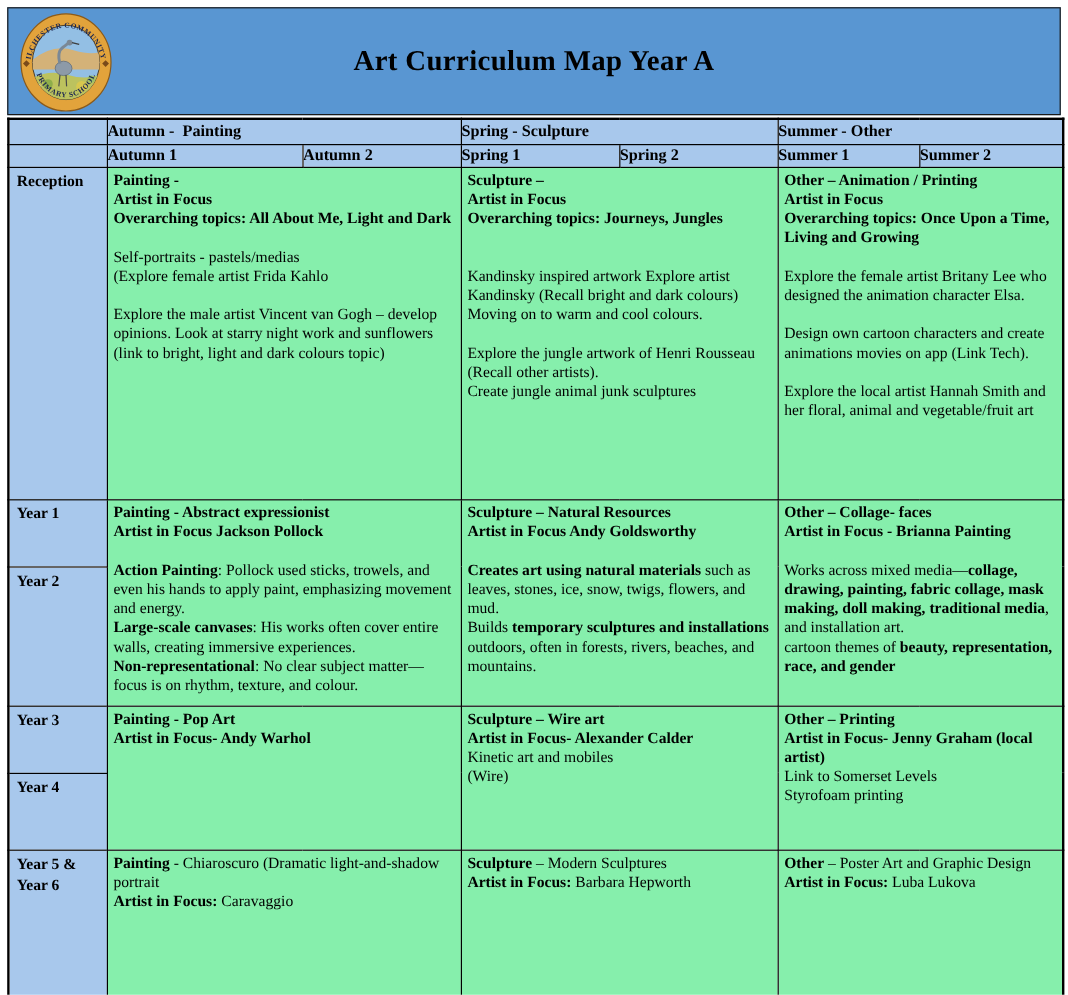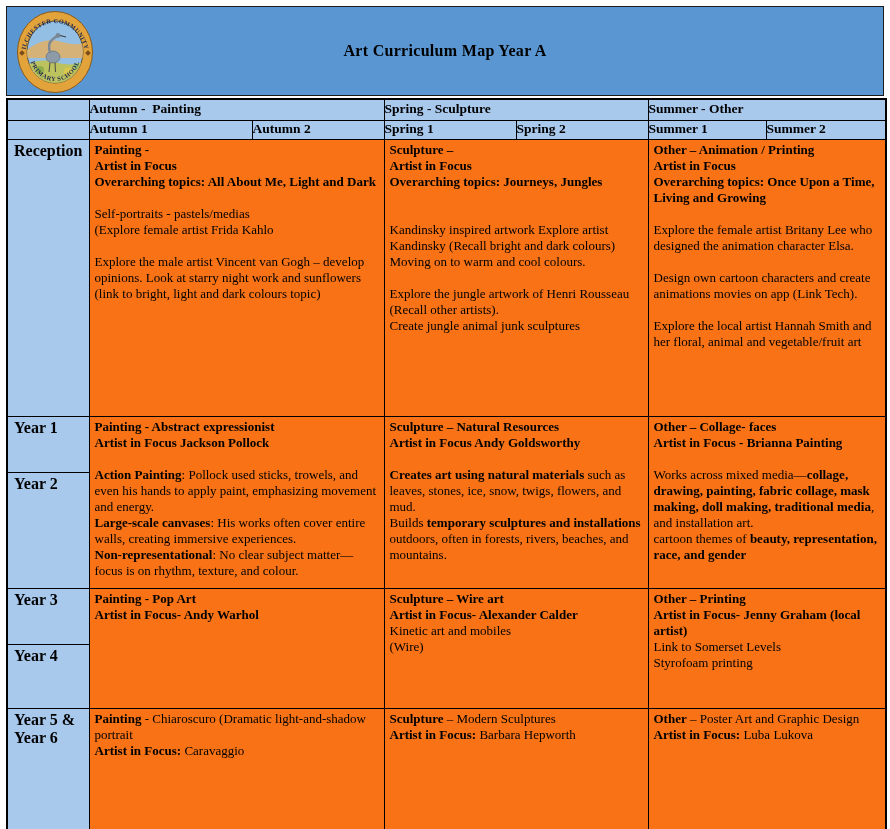--- a/index.html
+++ b/index.html
@@ -15,21 +15,21 @@
   .banner {
     position: absolute; left: 6px; top: 6px;
     width: 878px; height: 90px;
     box-sizing: border-box;
     background: var(--banner-blue, #5996D2);
     border: 1px solid #1a1a1a;
     display: flex; align-items: center; justify-content: center;
   }
   .banner .title {
     font-weight: bold;
-    font-size: 16px;
+    font-size: 24px;
     letter-spacing: 0.3px;
   }
   .logo-wrap {
     position: absolute; left: 9px; top: 3px;
     width: 78px; height: 84px;
   }
 
   table.map {
     position: absolute; left: 6px; top: 98px;
     width: 880px;
@@ -48,28 +48,28 @@
     background: var(--header-blue, #A8C8EC);
     font-weight: bold;
     font-size: 13.5px;
     white-space: pre;
     vertical-align: middle;
     line-height: 1.1;
   }
   td.lbl {
     background: var(--header-blue, #A8C8EC);
     font-weight: bold;
-    font-size: 16px;
+    font-size: 13px;
     padding: 2px 2px 0 6px;
     white-space: pre-line;
     line-height: 18px;
   }
   td.lbl.plain { background: #ffffff; }
   td.cell {
-    background: #f97316;
+    background: #86efac;
     font-size: 13px;
     line-height: 16px;
     padding: 2px 5px 0 5px;
   }
   .par { min-height: 16px; }
   .b { font-weight: bold; }
 </style>
 </head>
 <body>
 

